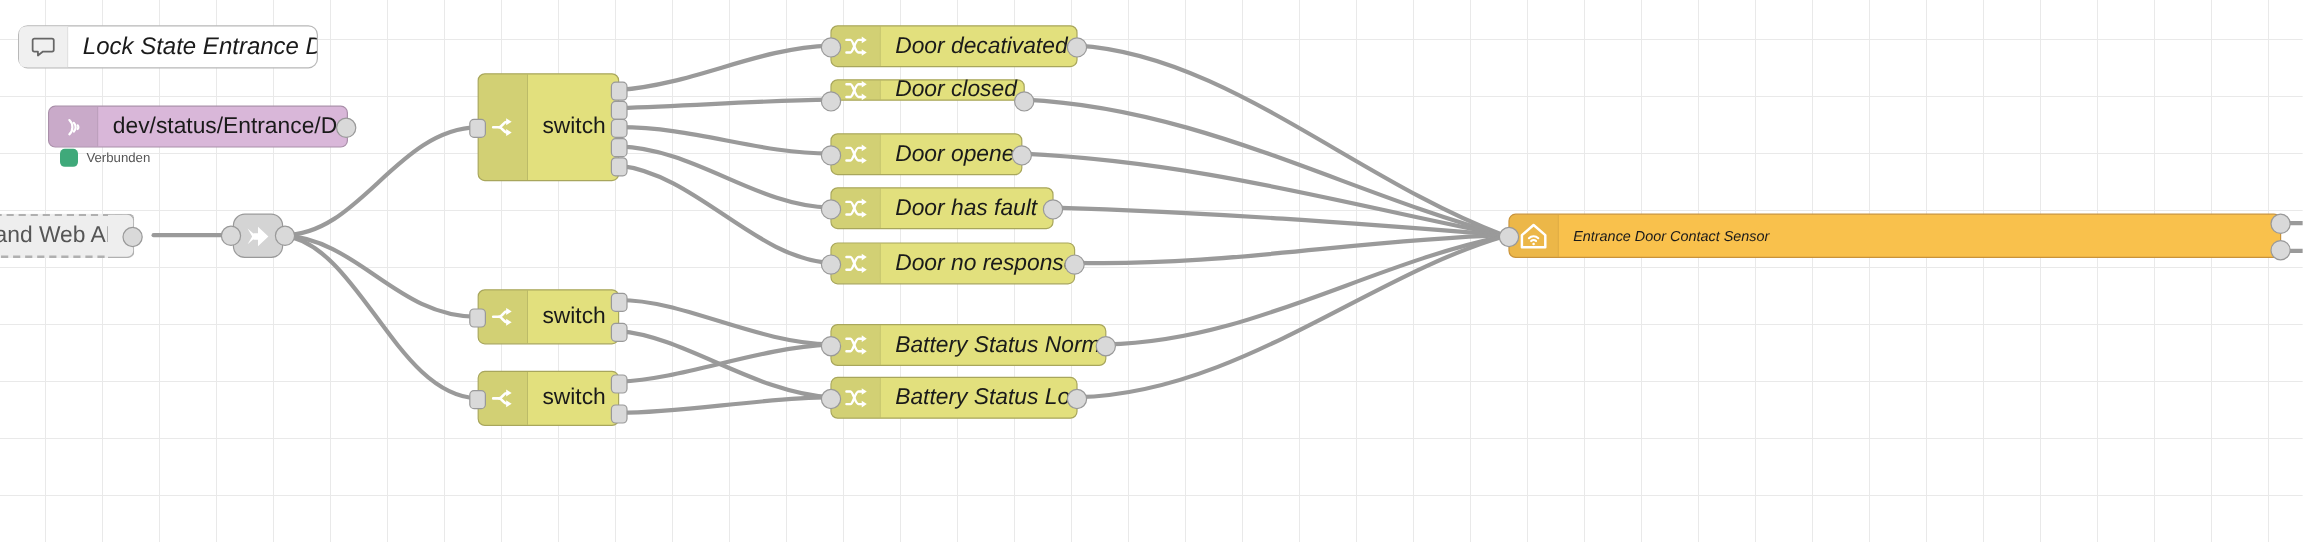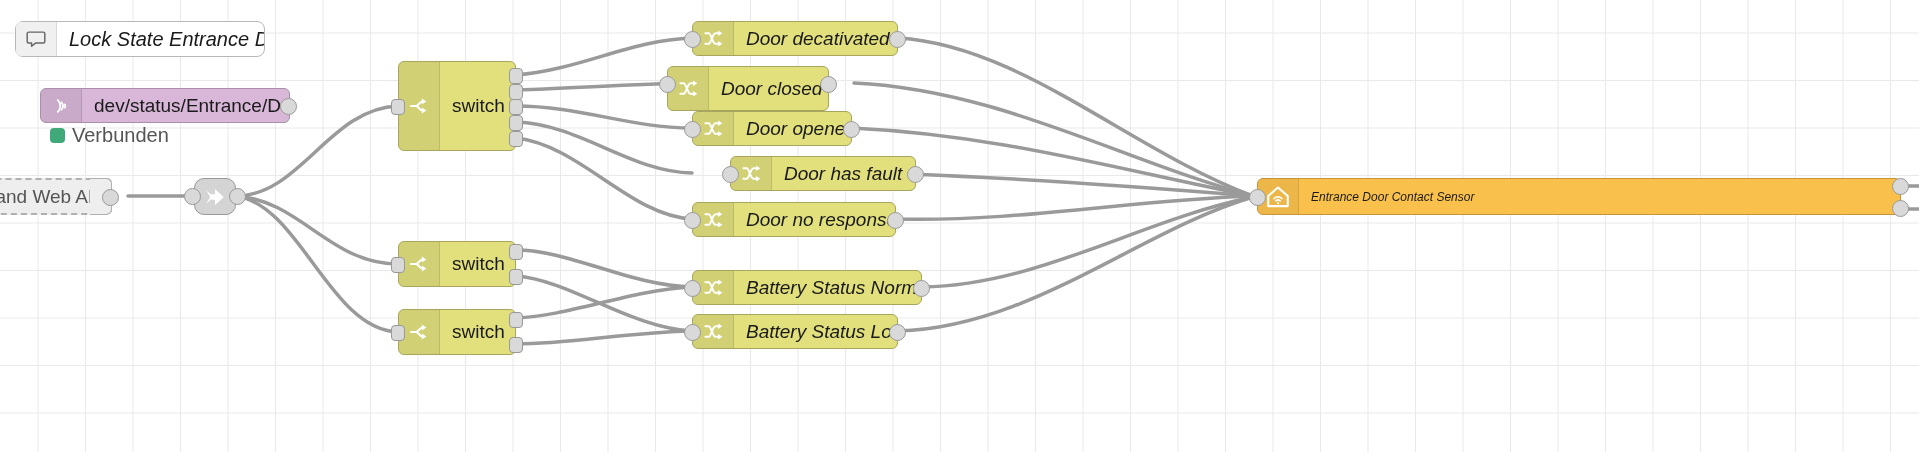--- a/index.html
+++ b/index.html
@@ -137,21 +137,21 @@
     border-radius: 0 6px 6px 0;
     box-sizing: border-box;
   }
 
   
   .status {
     position: absolute;
     display: flex;
     align-items: center;
     gap: 7px;
-    font-size: 20px;
+    font-size: 11px;
     color: #555555;
     white-space: nowrap;
   }
   .status .dot {
     width: 15px;
     height: 15px;
     border-radius: 4px;
     background: #3fa97a;
     flex: 0 0 15px;
   }
@@ -302,21 +302,21 @@
         </g>
         <path d="M16.8 3.6 L21.2 6.5 L16.8 9.4 Z" fill="#ffffff"></path>
         <path d="M16.8 14.6 L21.2 17.5 L16.8 20.4 Z" fill="#ffffff"></path>
       </svg>
     </div>
     <div class="lbl italic">Door decativated</div>
     <div class="port in round" style="left:-9px; top:9px;"></div>
     <div class="port out round" style="right:-9px; top:9px;"></div>
   </div>
 
-  <div class="node n-change" style="left:667px; top:66px; width:162px; height:45px;">
+  <div class="node n-change" style="left:692px; top:66px; width:162px; height:18px;">
     <div class="ic">
       <svg class="glyph" width="23" height="23" viewBox="0 0 24 24">
         <g fill="none" stroke="#ffffff" stroke-width="2.1" stroke-linecap="round" stroke-linejoin="round">
           <path d="M3.5 6.5 H7 C9.5 6.5 11 17.5 14 17.5 H18"></path>
           <path d="M3.5 17.5 H7 C9.5 17.5 11 6.5 14 6.5 H18"></path>
         </g>
         <path d="M16.8 3.6 L21.2 6.5 L16.8 9.4 Z" fill="#ffffff"></path>
         <path d="M16.8 14.6 L21.2 17.5 L16.8 20.4 Z" fill="#ffffff"></path>
       </svg>
     </div>
@@ -334,21 +334,21 @@
         </g>
         <path d="M16.8 3.6 L21.2 6.5 L16.8 9.4 Z" fill="#ffffff"></path>
         <path d="M16.8 14.6 L21.2 17.5 L16.8 20.4 Z" fill="#ffffff"></path>
       </svg>
     </div>
     <div class="lbl italic">Door opened</div>
     <div class="port in round" style="left:-9px; top:9px;"></div>
     <div class="port out round" style="right:-9px; top:9px;"></div>
   </div>
 
-  <div class="node n-change" style="left:730px; top:156px; width:186px; height:35px;">
+  <div class="node n-change" style="left:692px; top:156px; width:186px; height:35px;">
     <div class="ic">
       <svg class="glyph" width="23" height="23" viewBox="0 0 24 24">
         <g fill="none" stroke="#ffffff" stroke-width="2.1" stroke-linecap="round" stroke-linejoin="round">
           <path d="M3.5 6.5 H7 C9.5 6.5 11 17.5 14 17.5 H18"></path>
           <path d="M3.5 17.5 H7 C9.5 17.5 11 6.5 14 6.5 H18"></path>
         </g>
         <path d="M16.8 3.6 L21.2 6.5 L16.8 9.4 Z" fill="#ffffff"></path>
         <path d="M16.8 14.6 L21.2 17.5 L16.8 20.4 Z" fill="#ffffff"></path>
       </svg>
     </div>

